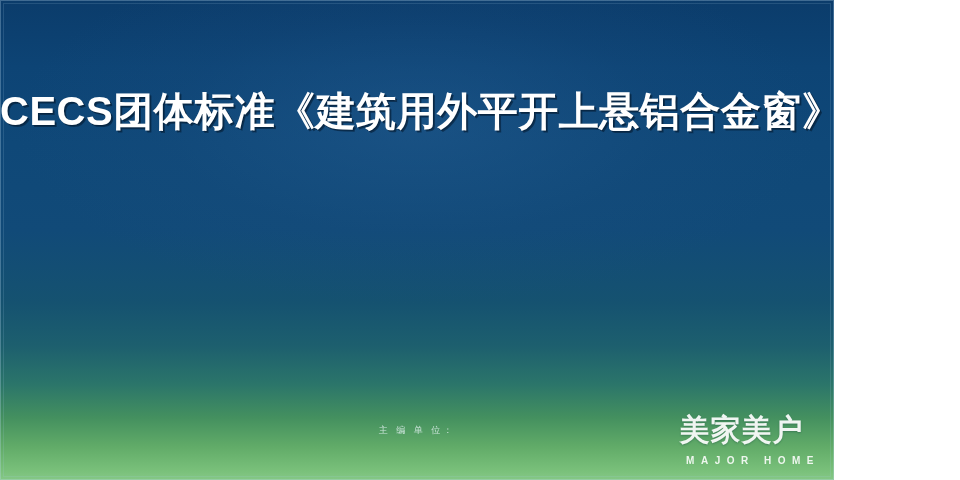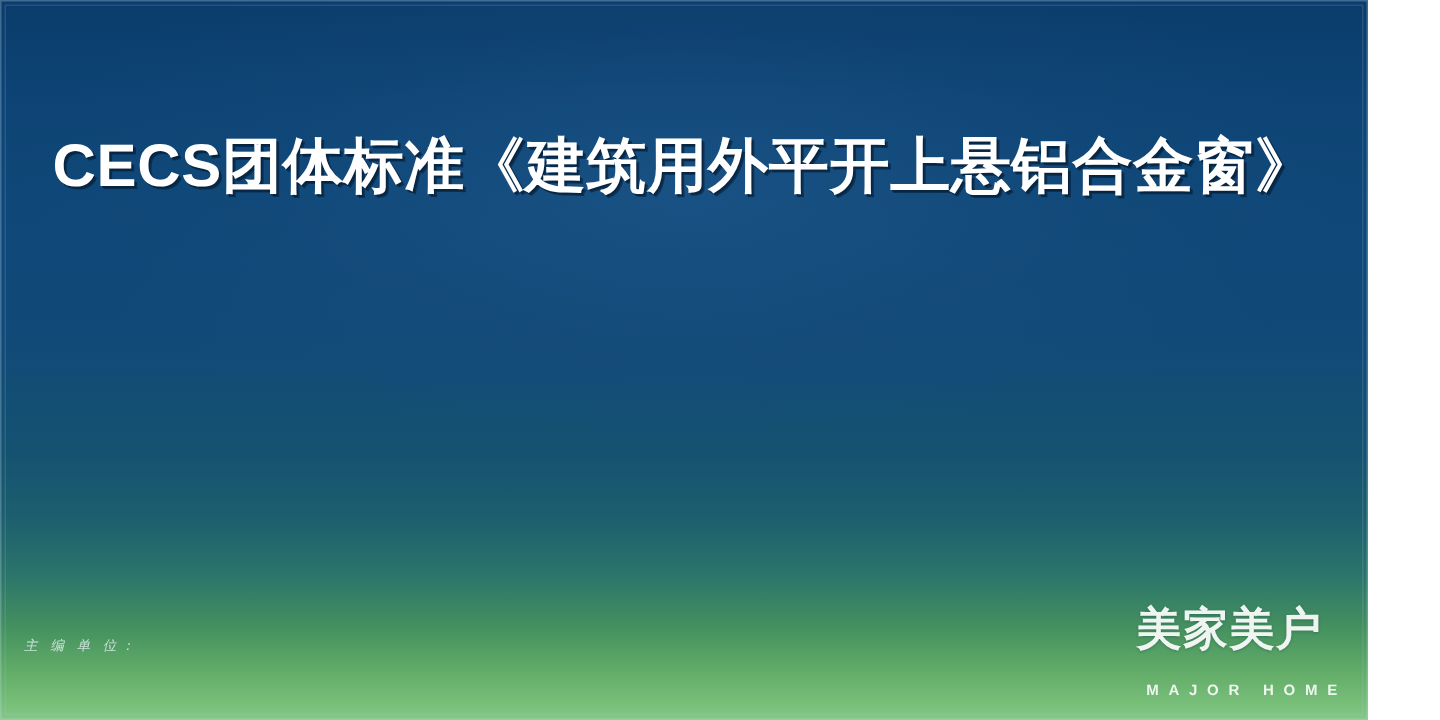--- a/index.html
+++ b/index.html
@@ -6,21 +6,21 @@
     margin: 0;
     padding: 0;
     background: #ffffff;
   }
   body {
     font-family: "Liberation Sans", "DejaVu Sans", sans-serif;
   }
 
   #slide {
     position: relative;
-    width: 912px;
+    width: 834px;
     height: 480px;
     overflow: hidden;
     background: #0d4273;
   }
 
   
   #bg-gradient {
     position: absolute;
     inset: 0;
     background: linear-gradient(
@@ -79,25 +79,25 @@
     line-height: 50px;
     letter-spacing: 0.5px;
     white-space: nowrap;
     text-shadow: 2px 2px 0 rgba(4,26,48,0.55),
                  1px 1px 0 rgba(4,26,48,0.45);
   }
 
   
   #footer-credit {
     position: absolute;
-    left: 16px;
+    left: 0;
     right: 0;
     top: 424px;
+    text-align: center;
     color: rgba(255,255,255,0.80);
-    font-style: italic;
   }
   #credit-label {
     display: block;
     font-size: 9px;
     line-height: 13px;
     letter-spacing: 3px;
     color: rgba(236,246,250,0.78);
   }
   #credit-orgs {
     display: block;
@@ -118,21 +118,21 @@
     display: block;
     font-size: 30px;
     font-weight: bold;
     color: rgba(255,255,255,0.92);
     letter-spacing: 1px;
     line-height: 32px;
     text-shadow: 0 1px 2px rgba(20,70,60,0.35);
   }
   #brand-en {
     display: block;
-    margin-top: 20px;
+    margin-top: 10px;
     font-size: 10px;
     font-weight: bold;
     letter-spacing: 6.5px;
     text-indent: 6.5px;
     color: rgba(255,255,255,0.88);
   }
 </style>
 </head>
 <body>
 

